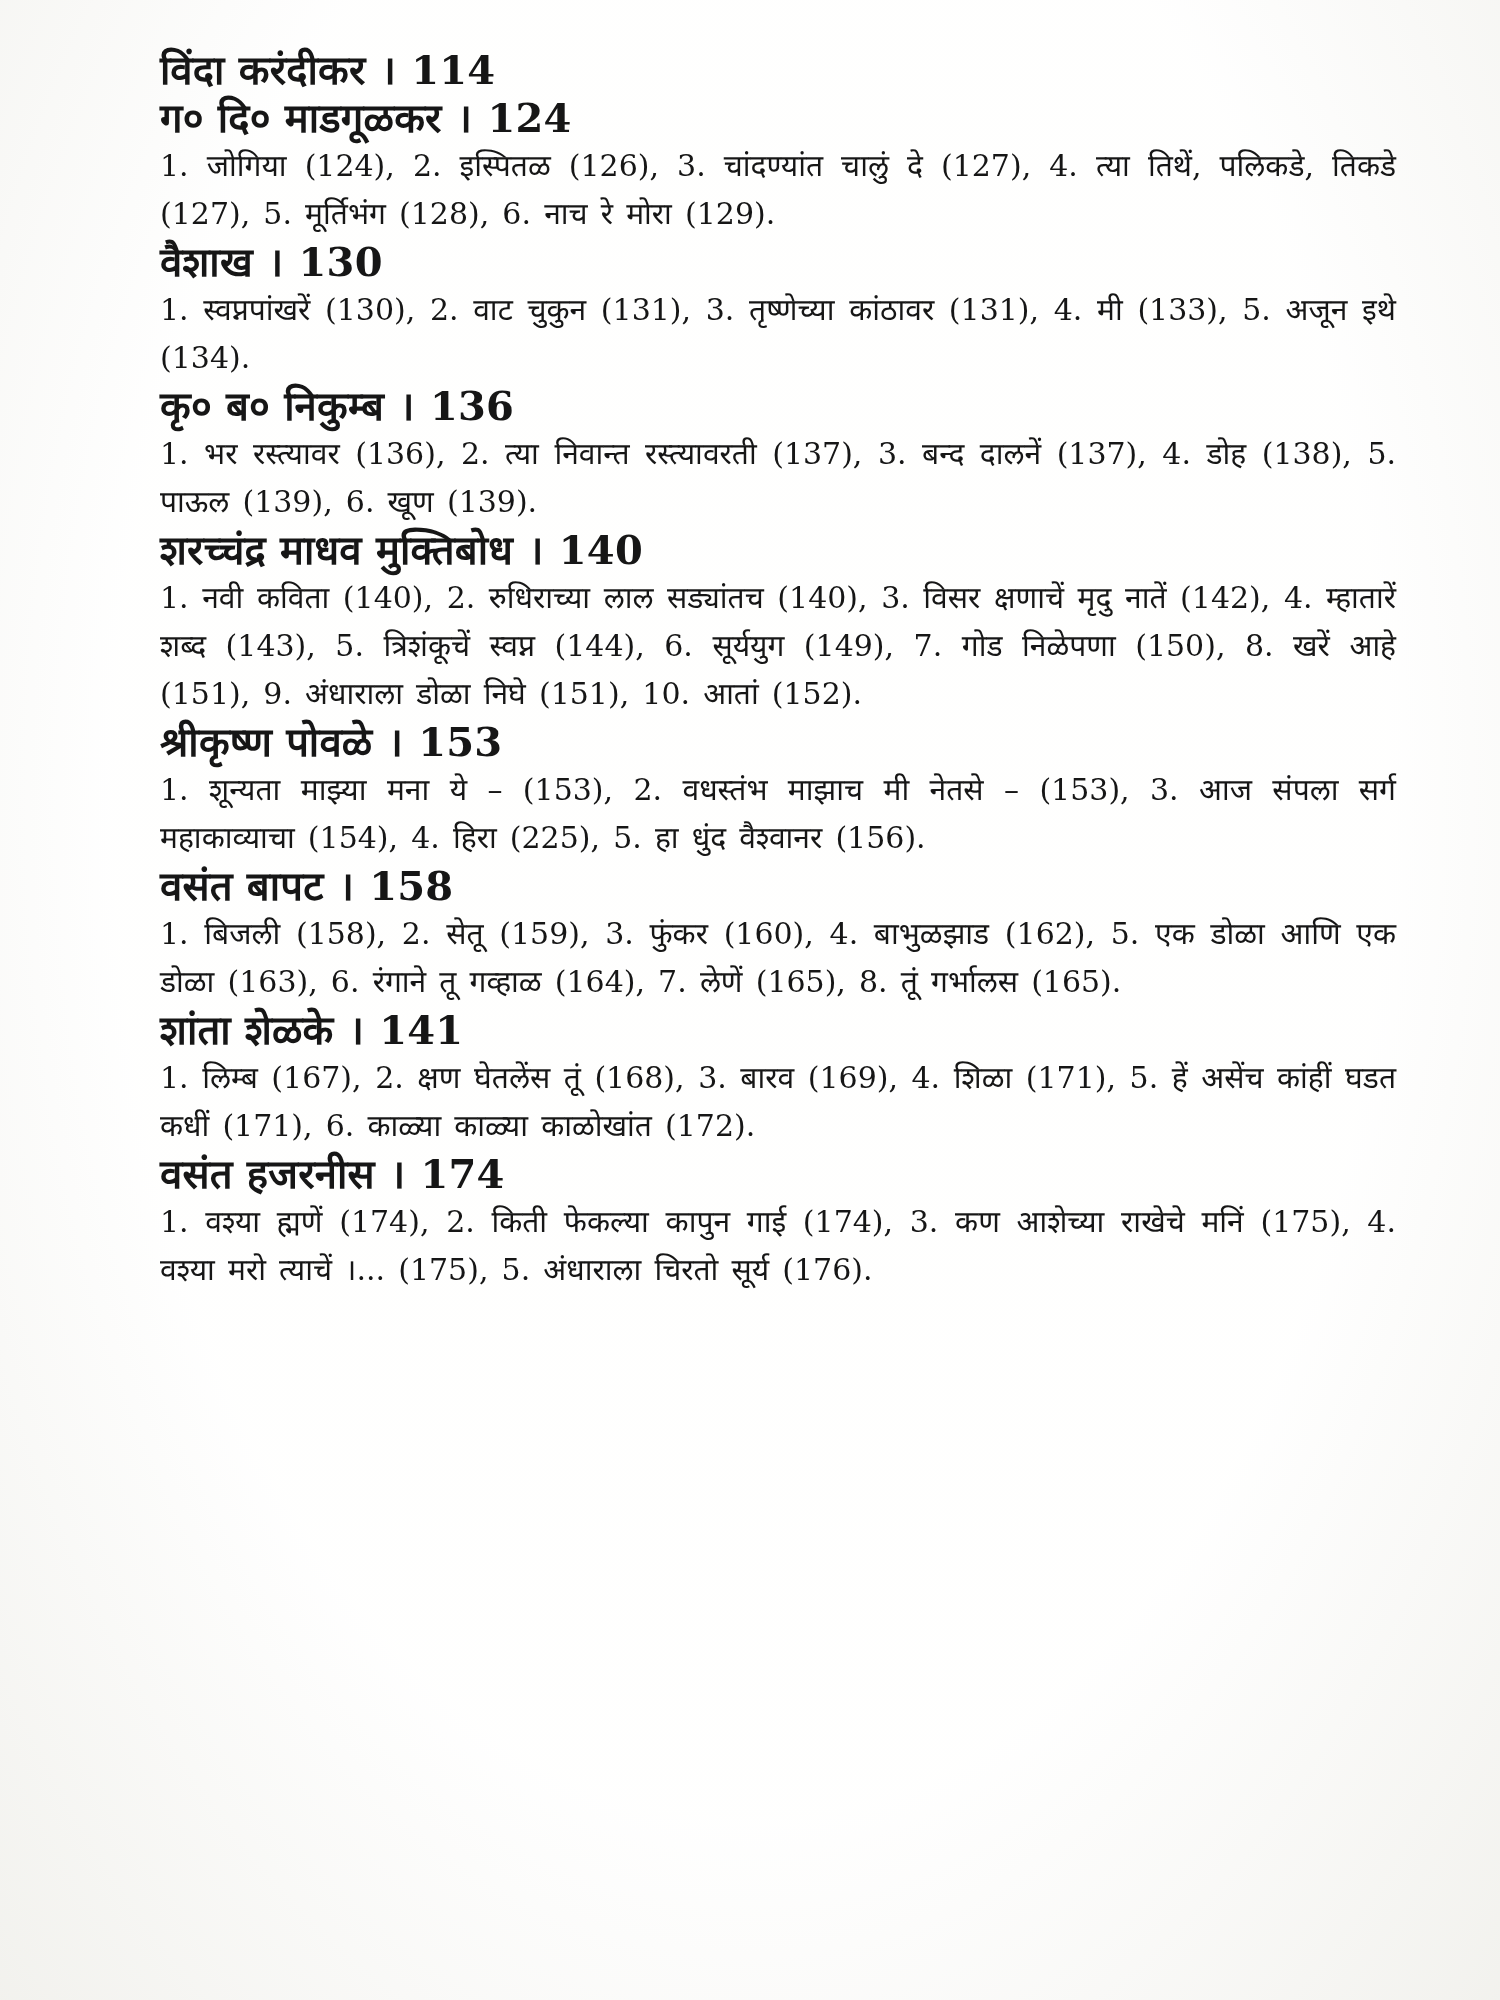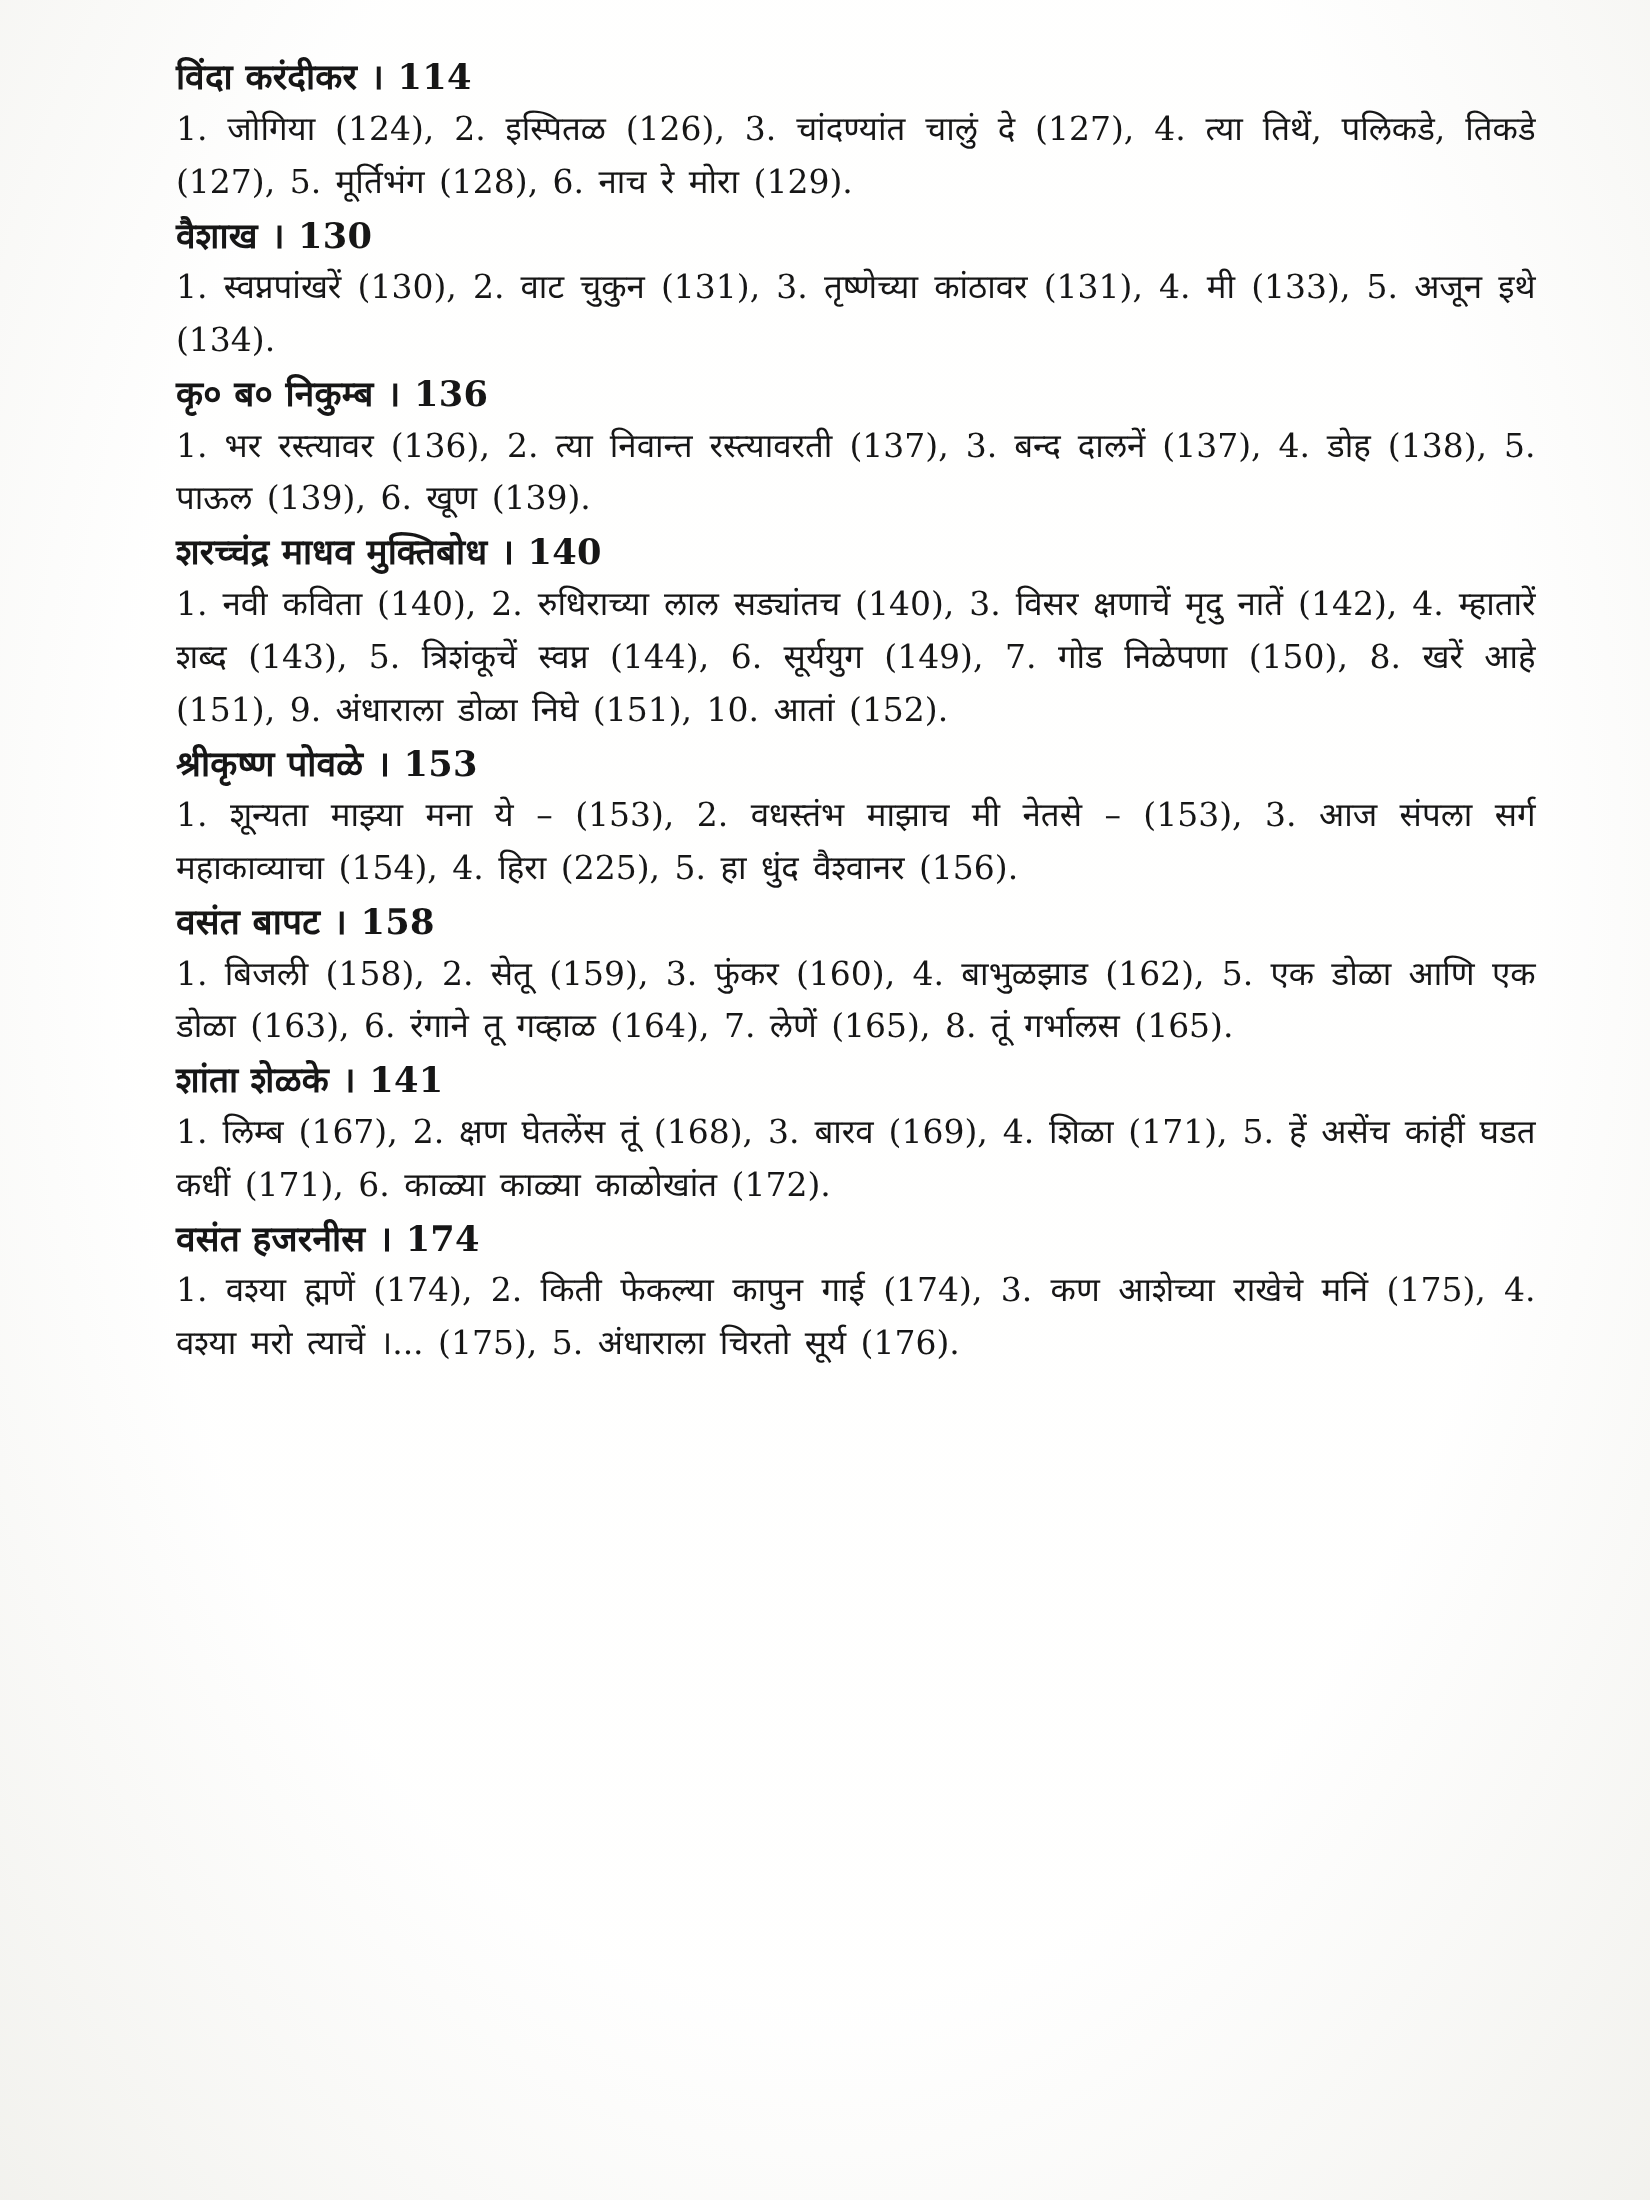--- a/index.html
+++ b/index.html
@@ -17,21 +17,21 @@
     padding: 46px 104px 40px 160px;
     background:
       radial-gradient(ellipse at 50% 40%, rgba(255,255,255,0.9) 60%, rgba(225,224,218,0.35) 100%),
       #fbfbf8;
     color: #161616;
     font-family: "DejaVu Serif", "Liberation Serif", serif;
   }
   .toc-section { margin: 0; }
   .author-line {
     margin: 0;
-    font-size: 32px;
+    font-size: 40px;
     line-height: 48px;
     font-weight: 700;
     letter-spacing: 0.2px;
     white-space: nowrap;
   }
   .author-line .sep { margin: 0 0.38em; font-weight: 700; }
   .entries {
     margin: 0;
     font-size: 30px;
     line-height: 48px;
@@ -43,20 +43,21 @@
 </head>
 <body>
 
 <div class="page">
   <div id="toc">
   <section class="toc-section">
     <h2 class="author-line"><span>विंदा करंदीकर</span><span class="sep">।</span><span>114</span></h2>
   </section>
 
   <section class="toc-section">
+    <h2 class="author-line"><span>ग० दि० माडगूळकर</span><span class="sep">।</span><span>124</span></h2>
     <p class="entries">1. जोगिया (124), 2. इस्पितळ (126), 3. चांदण्यांत चालुं दे (127), 4. त्या तिथें, पलिकडे, तिकडे (127), 5. मूर्तिभंग (128), 6. नाच रे मोरा (129).</p>
   </section>
 
   <section class="toc-section">
     <h2 class="author-line"><span>वैशाख</span><span class="sep">।</span><span>130</span></h2>
     <p class="entries">1. स्वप्नपांखरें (130), 2. वाट चुकुन (131), 3. तृष्णेच्या कांठावर (131), 4. मी (133), 5. अजून इथे (134).</p>
   </section>
 
   <section class="toc-section">
     <h2 class="author-line"><span>कृ० ब० निकुम्ब</span><span class="sep">।</span><span>136</span></h2>

